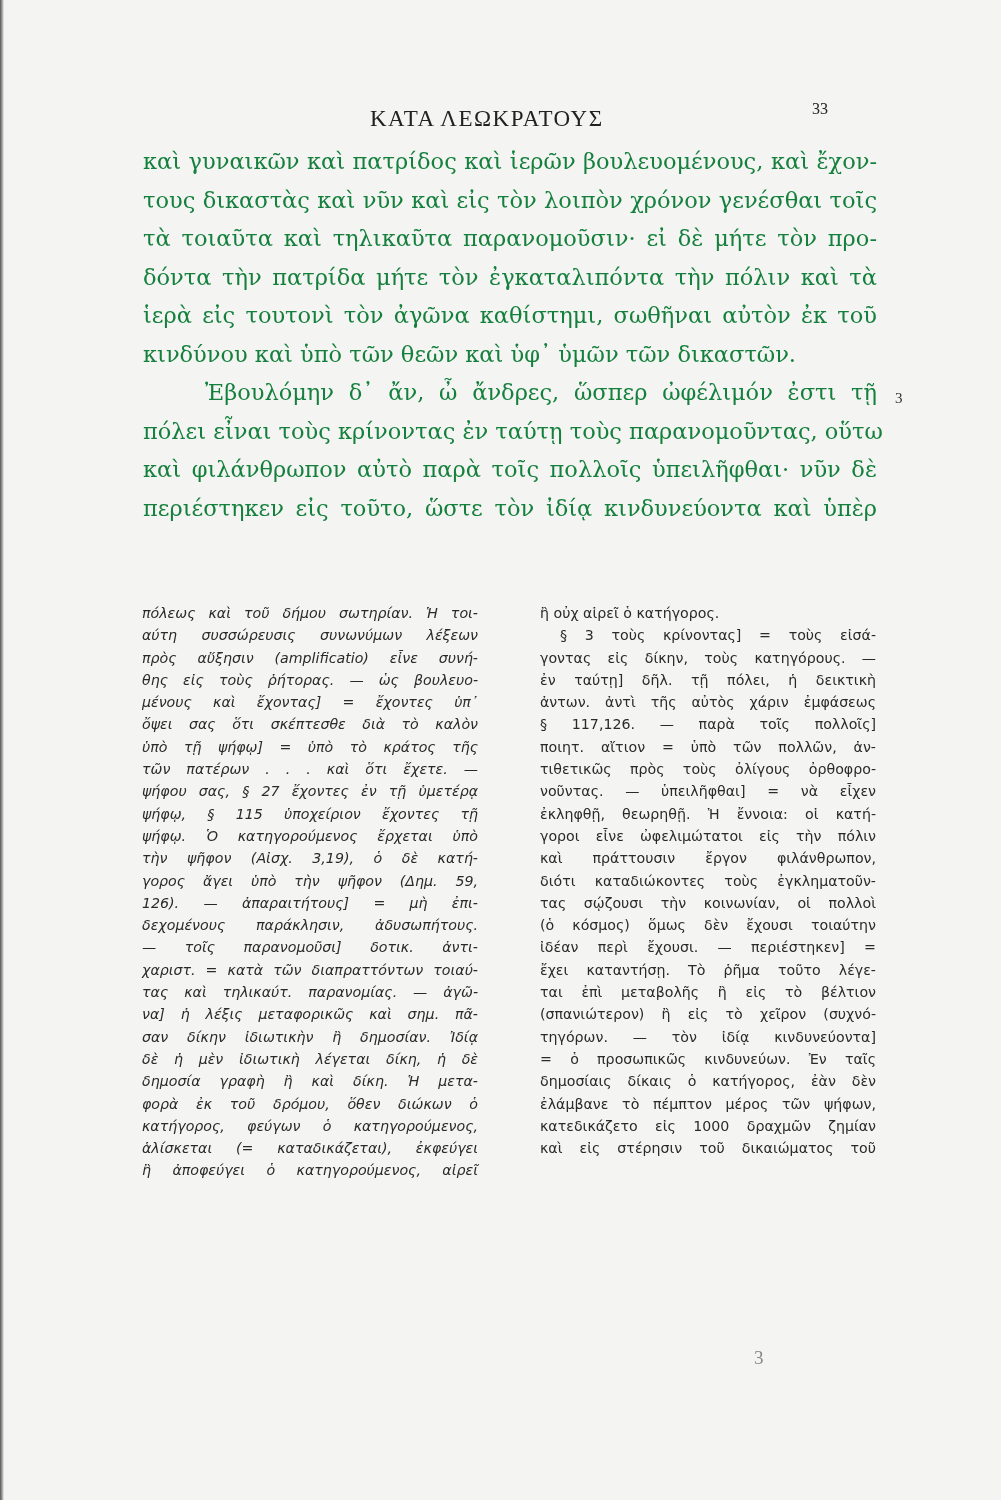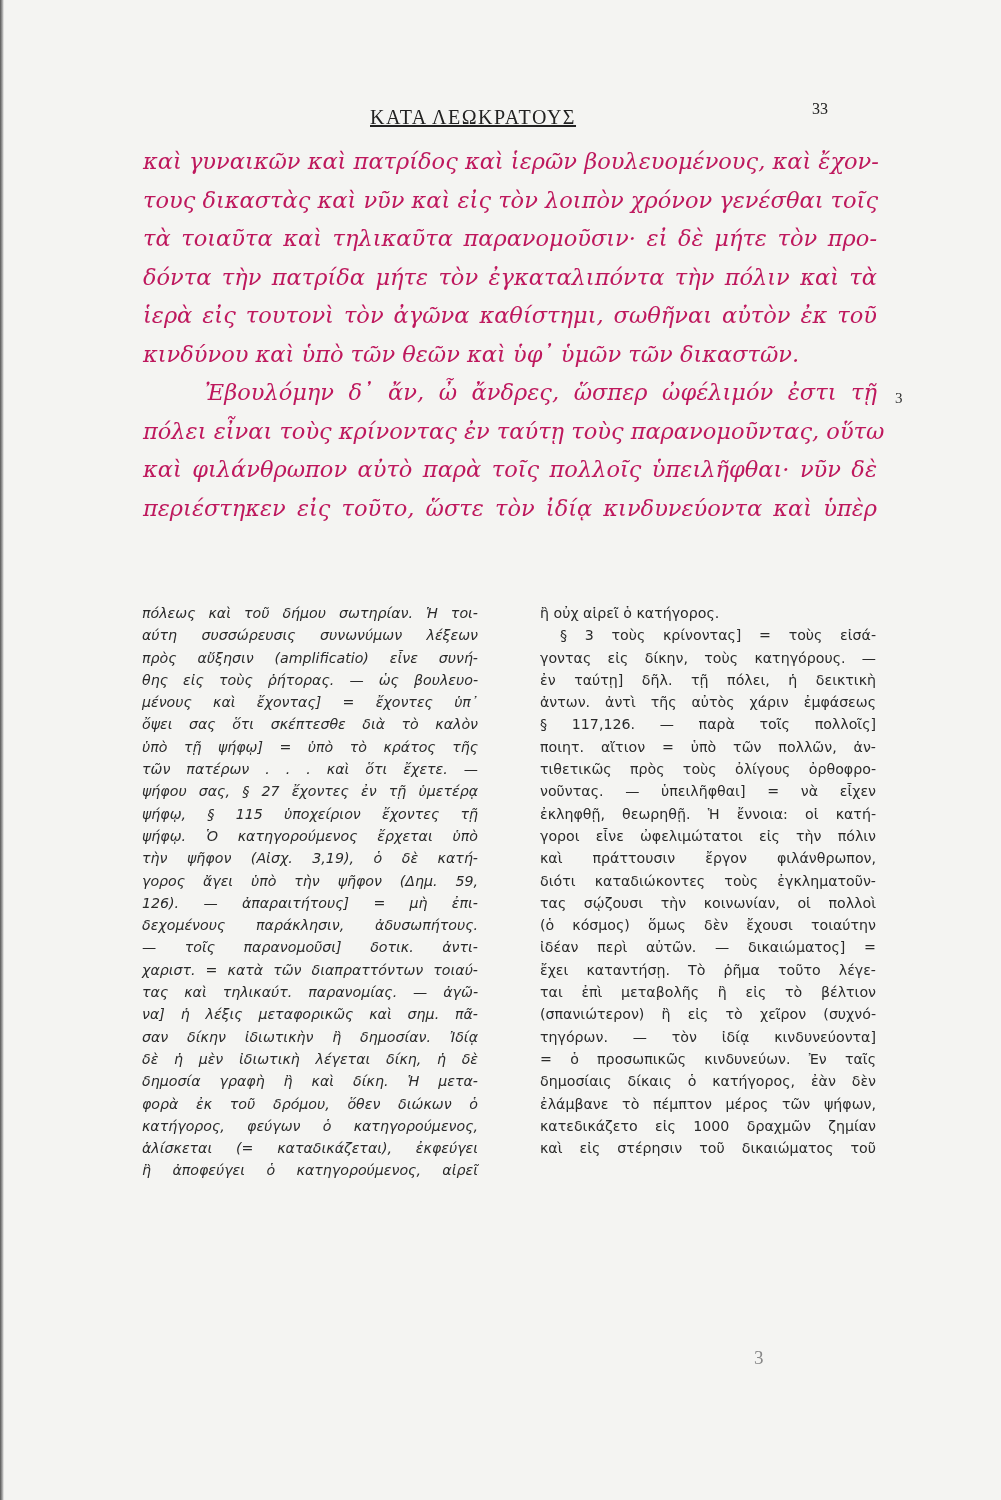--- a/index.html
+++ b/index.html
@@ -13,34 +13,33 @@
     .page-edge {
       position: absolute; left: 0; top: 0; width: 4px; height: 1500px;
       background: linear-gradient(to right, #555 0%, #aaa 60%, #f4f4f2 100%);
     }
     .running-head {
       position: absolute; top: 100px; left: 0; width: 1001px; height: 30px;
     }
     .running-title {
       position: absolute; left: 370px; top: 6px;
       font-family: "Liberation Serif", "DejaVu Serif", serif;
-      font-size: 20px; letter-spacing: 1.5px; color: #222; text-decoration: underline;
+      font-size: 23px; letter-spacing: 1.5px; color: #222;
     }
     .page-number {
       position: absolute; left: 812px; top: 0px;
       font-family: "Liberation Serif", "DejaVu Serif", serif;
       font-size: 16px; color: #222;
     }
     .main-text {
       position: absolute; left: 143px; top: 142px; width: 734px;
       font-family: "DejaVu Serif", "Liberation Serif", serif;
-      font-style: italic;
       font-size: 22.5px;
       line-height: 38.5px;
-      color: #be185d;
+      color: #15803d;
     }
     .main-line { display: block; white-space: nowrap; text-align: justify; text-align-last: justify; height: 38.5px; }
     .main-line.last { text-align-last: left; }
     .main-line.indent { padding-left: 62px; }
     .margin-num {
       position: absolute; left: 895px; top: 390px;
       font-family: "Liberation Serif", serif; font-size: 15px; color: #333;
     }
     .notes {
       position: absolute; top: 602px;
@@ -119,21 +118,21 @@
   <span class="note-line">§ 117,126. — παρὰ τοῖς πολλοῖς]</span>
   <span class="note-line">ποιητ. αἴτιον = ὑπὸ τῶν πολλῶν, ἀν-</span>
   <span class="note-line">τιθετικῶς πρὸς τοὺς ὀλίγους ὀρθοφρο-</span>
   <span class="note-line">νοῦντας. — ὑπειλῆφθαι] = νὰ εἶχεν</span>
   <span class="note-line">ἐκληφθῇ, θεωρηθῇ. Ἡ ἔννοια: οἱ κατή-</span>
   <span class="note-line">γοροι εἶνε ὠφελιμώτατοι εἰς τὴν πόλιν</span>
   <span class="note-line">καὶ πράττουσιν ἔργον φιλάνθρωπον,</span>
   <span class="note-line">διότι καταδιώκοντες τοὺς ἐγκληματοῦν-</span>
   <span class="note-line">τας σῴζουσι τὴν κοινωνίαν, οἱ πολλοὶ</span>
   <span class="note-line">(ὁ κόσμος) ὅμως δὲν ἔχουσι τοιαύτην</span>
-  <span class="note-line">ἰδέαν περὶ αὐτῶν. — δικαιώματος] =</span>
+  <span class="note-line">ἰδέαν περὶ ἔχουσι. — περιέστηκεν] =</span>
   <span class="note-line">ἔχει καταντήσῃ. Τὸ ῥῆμα τοῦτο λέγε-</span>
   <span class="note-line">ται ἐπὶ μεταβολῆς ἢ εἰς τὸ βέλτιον</span>
   <span class="note-line">(σπανιώτερον) ἢ εἰς τὸ χεῖρον (συχνό-</span>
   <span class="note-line">τηγόρων. — τὸν ἰδίᾳ κινδυνεύοντα]</span>
   <span class="note-line">= ὁ προσωπικῶς κινδυνεύων. Ἐν ταῖς</span>
   <span class="note-line">δημοσίαις δίκαις ὁ κατήγορος, ἐὰν δὲν</span>
   <span class="note-line">ἐλάμβανε τὸ πέμπτον μέρος τῶν ψήφων,</span>
   <span class="note-line">κατεδικάζετο εἰς 1000 δραχμῶν ζημίαν</span>
   <span class="note-line">καὶ εἰς στέρησιν τοῦ δικαιώματος τοῦ</span>
 </div>

